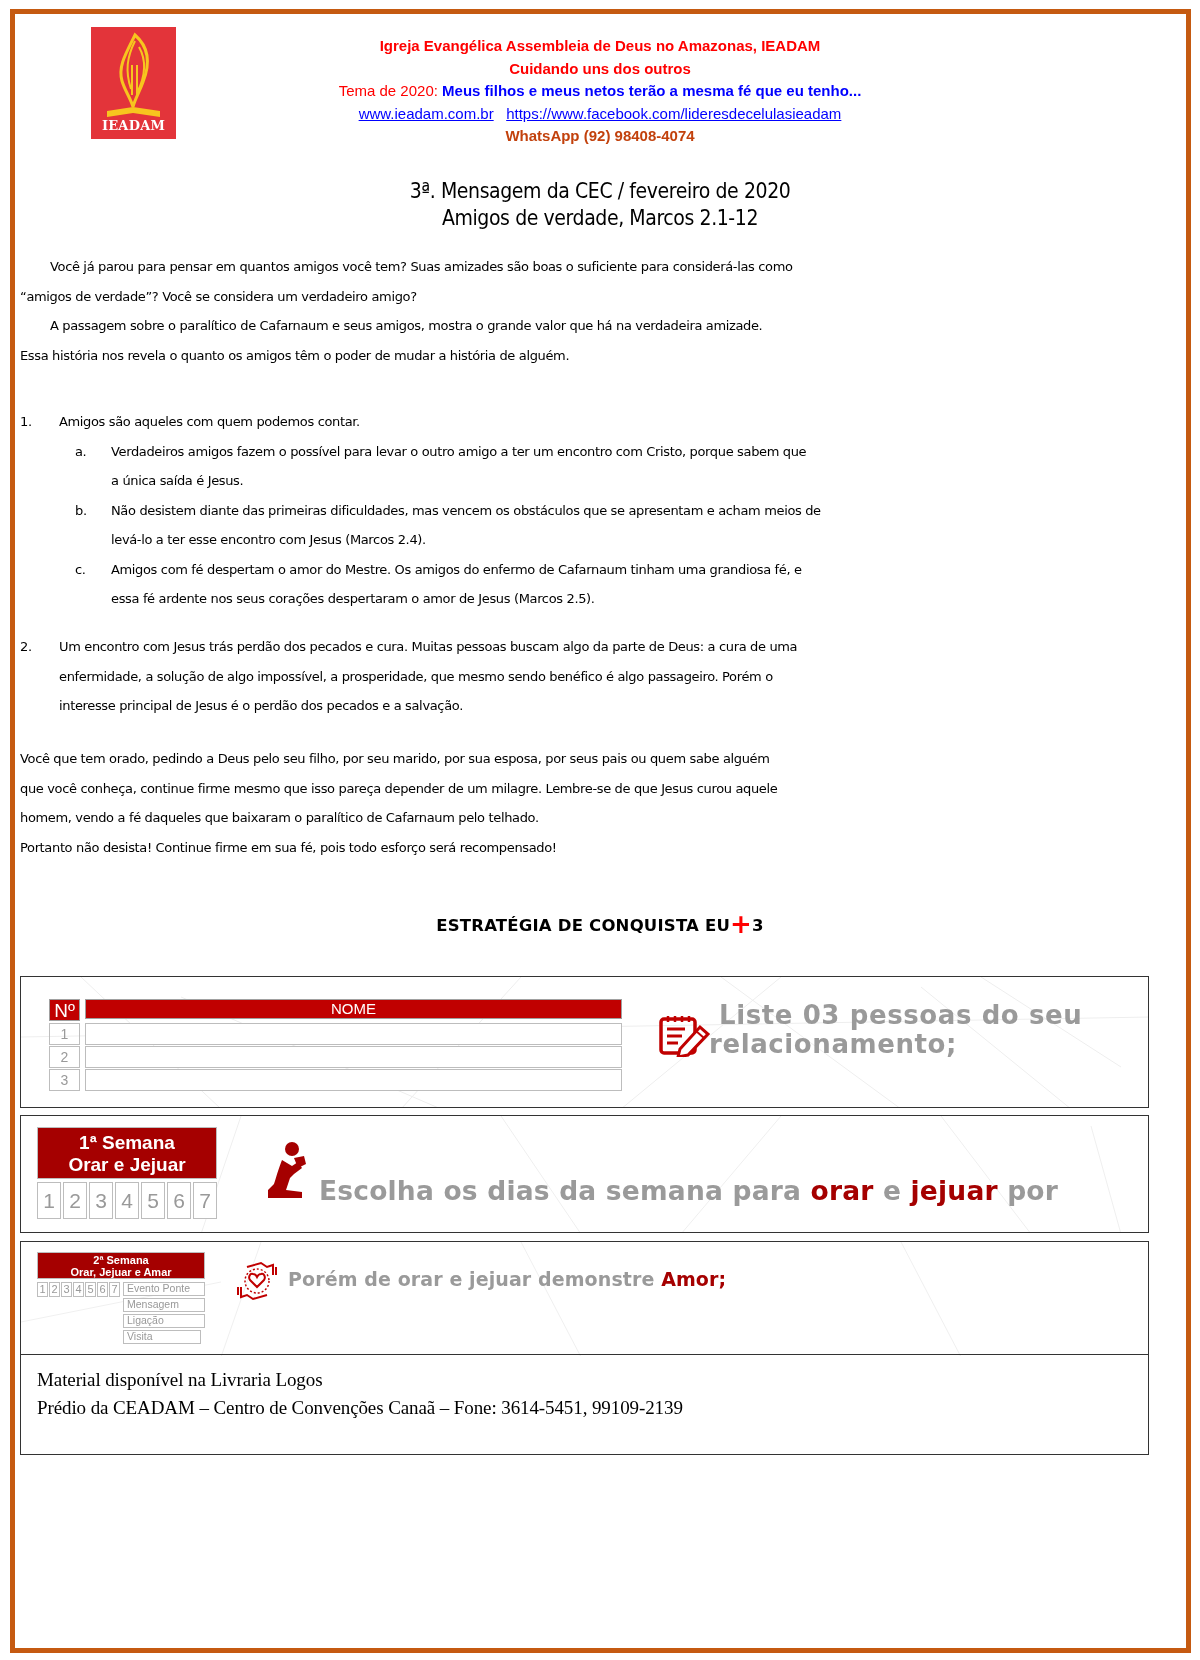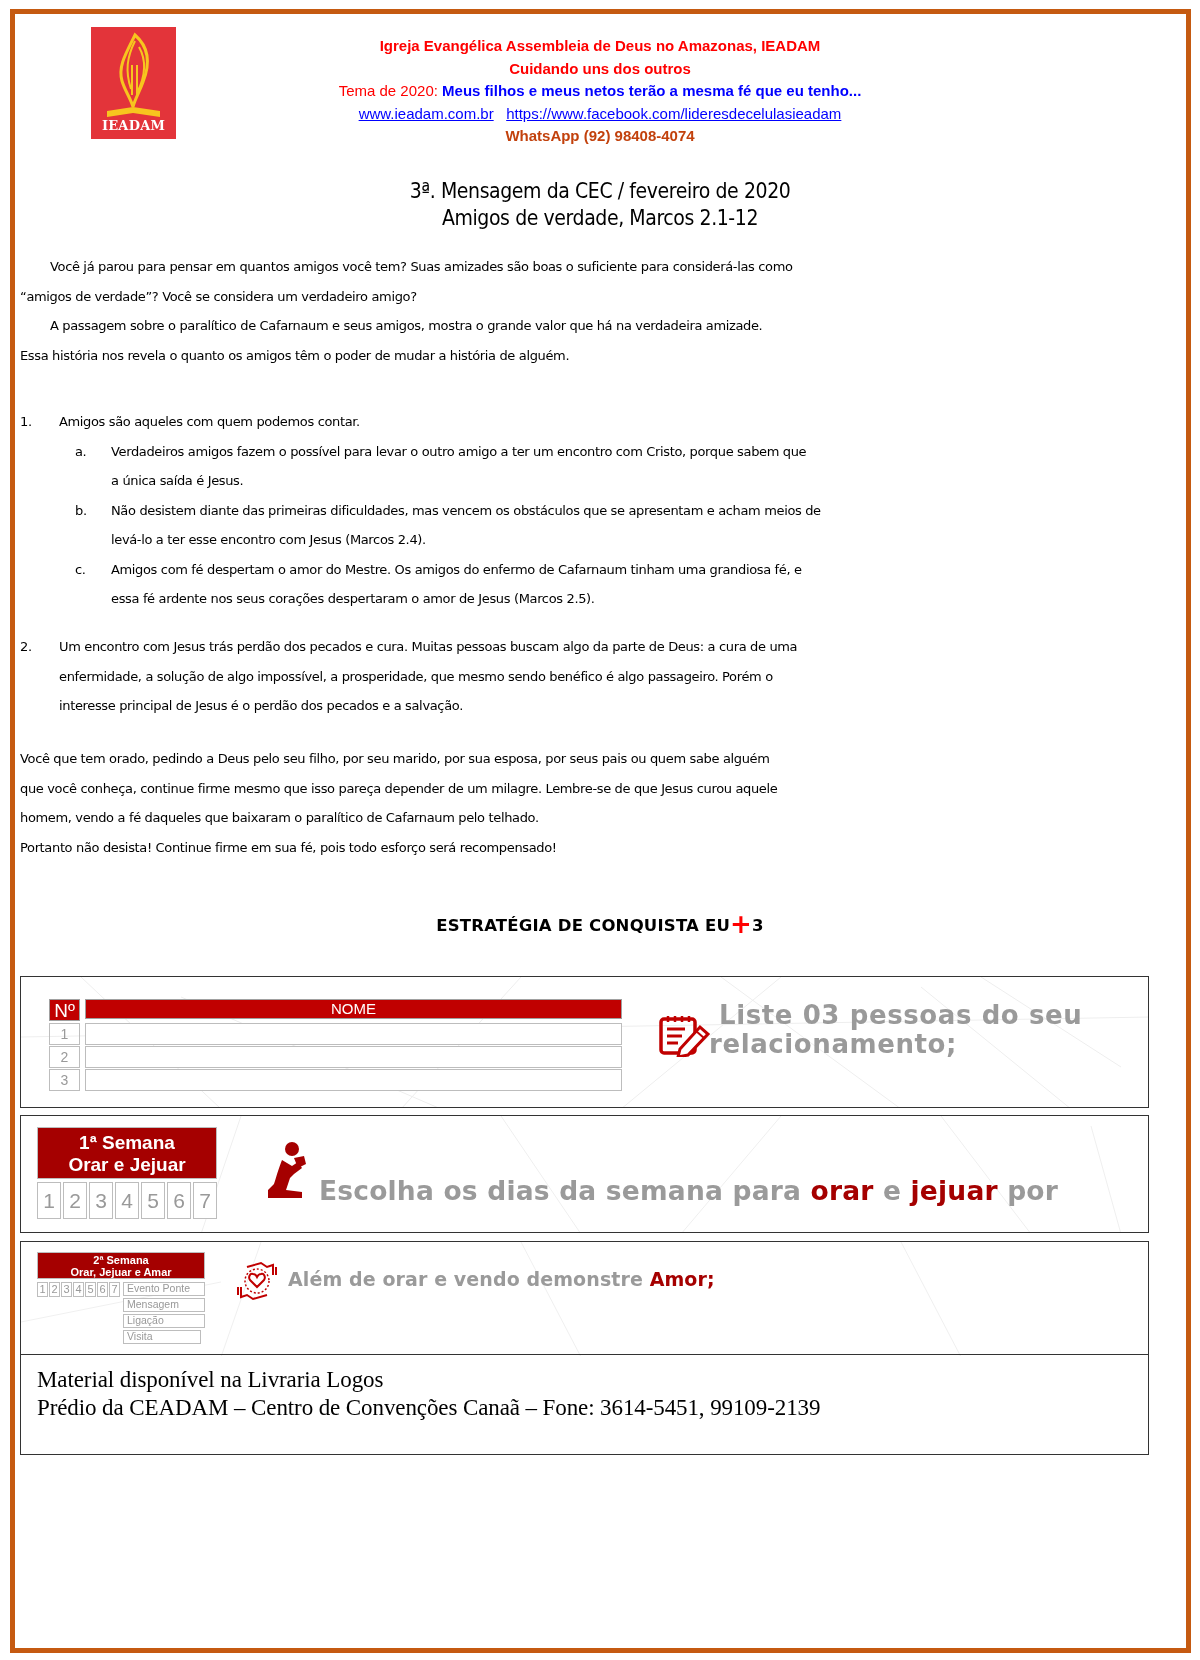--- a/index.html
+++ b/index.html
@@ -105,21 +105,21 @@
   }
   .act-box {
     position: absolute; border: 1px solid #bdbdbd; color: #999;
     font-family: "Liberation Sans", sans-serif; font-size: 10.5px; padding-left: 3px; line-height: 11px; background:#fff;
   }
 
   
   .footer {
     position: absolute; left: 20px; top: 1354px; width: 1129px; height: 101px;
     border: 1.5px solid #333; border-top: 1.5px solid #333;
-    font-family: "Liberation Serif", serif; font-size: 23px; line-height: 28px;
+    font-family: "Liberation Serif", serif; font-size: 19px; line-height: 28px;
     padding: 11px 0 0 16px; letter-spacing: -0.1px;
   }
 </style>
 </head>
 <body>
 
 <div class="page-frame"></div>
 
 <div class="logo">
   <svg width="85" height="112" viewBox="0 0 85 112">
@@ -306,20 +306,20 @@
 
   <svg style="position:absolute; left:214px; top:19px" width="44" height="40" viewBox="0 0 44 40">
     <circle cx="22" cy="20" r="12" fill="none" stroke="#c00000" stroke-width="1.5" stroke-dasharray="2 2"></circle>
     <path d="M22 26 L15 19 C13 16 15 12 18 13 C20 13 21 14 22 16 C23 14 24 13 26 13 C29 12 31 16 29 19 Z" fill="none" stroke="#c00000" stroke-width="2"></path>
     <path d="M12 6 L26 2 L32 6 L38 4 L38 14" fill="none" stroke="#c00000" stroke-width="2"></path>
     <path d="M32 34 L18 38 L12 34 L6 36 L6 26" fill="none" stroke="#c00000" stroke-width="2"></path>
     <line x1="41" y1="6" x2="41" y2="14" stroke="#c00000" stroke-width="2"></line>
     <line x1="3" y1="26" x2="3" y2="34" stroke="#c00000" stroke-width="2"></line>
   </svg>
   <div class="gray-big" style="position:absolute; left:267px; top:26px; font-size:19px; line-height:22px; letter-spacing:0.1px;">
-    <span>Além de orar e vendo demonstre </span><span class="dark-red">Amor;</span>
+    <span>Porém de orar e jejuar demonstre </span><span class="dark-red">Amor;</span>
   </div>
 </div>
 
 <div class="footer">
   <div>Material disponível na Livraria Logos</div>
   <div>Prédio da CEADAM – Centro de Convenções Canaã – Fone: 3614-5451, 99109-2139</div>
 </div>
 
 </body></html>

